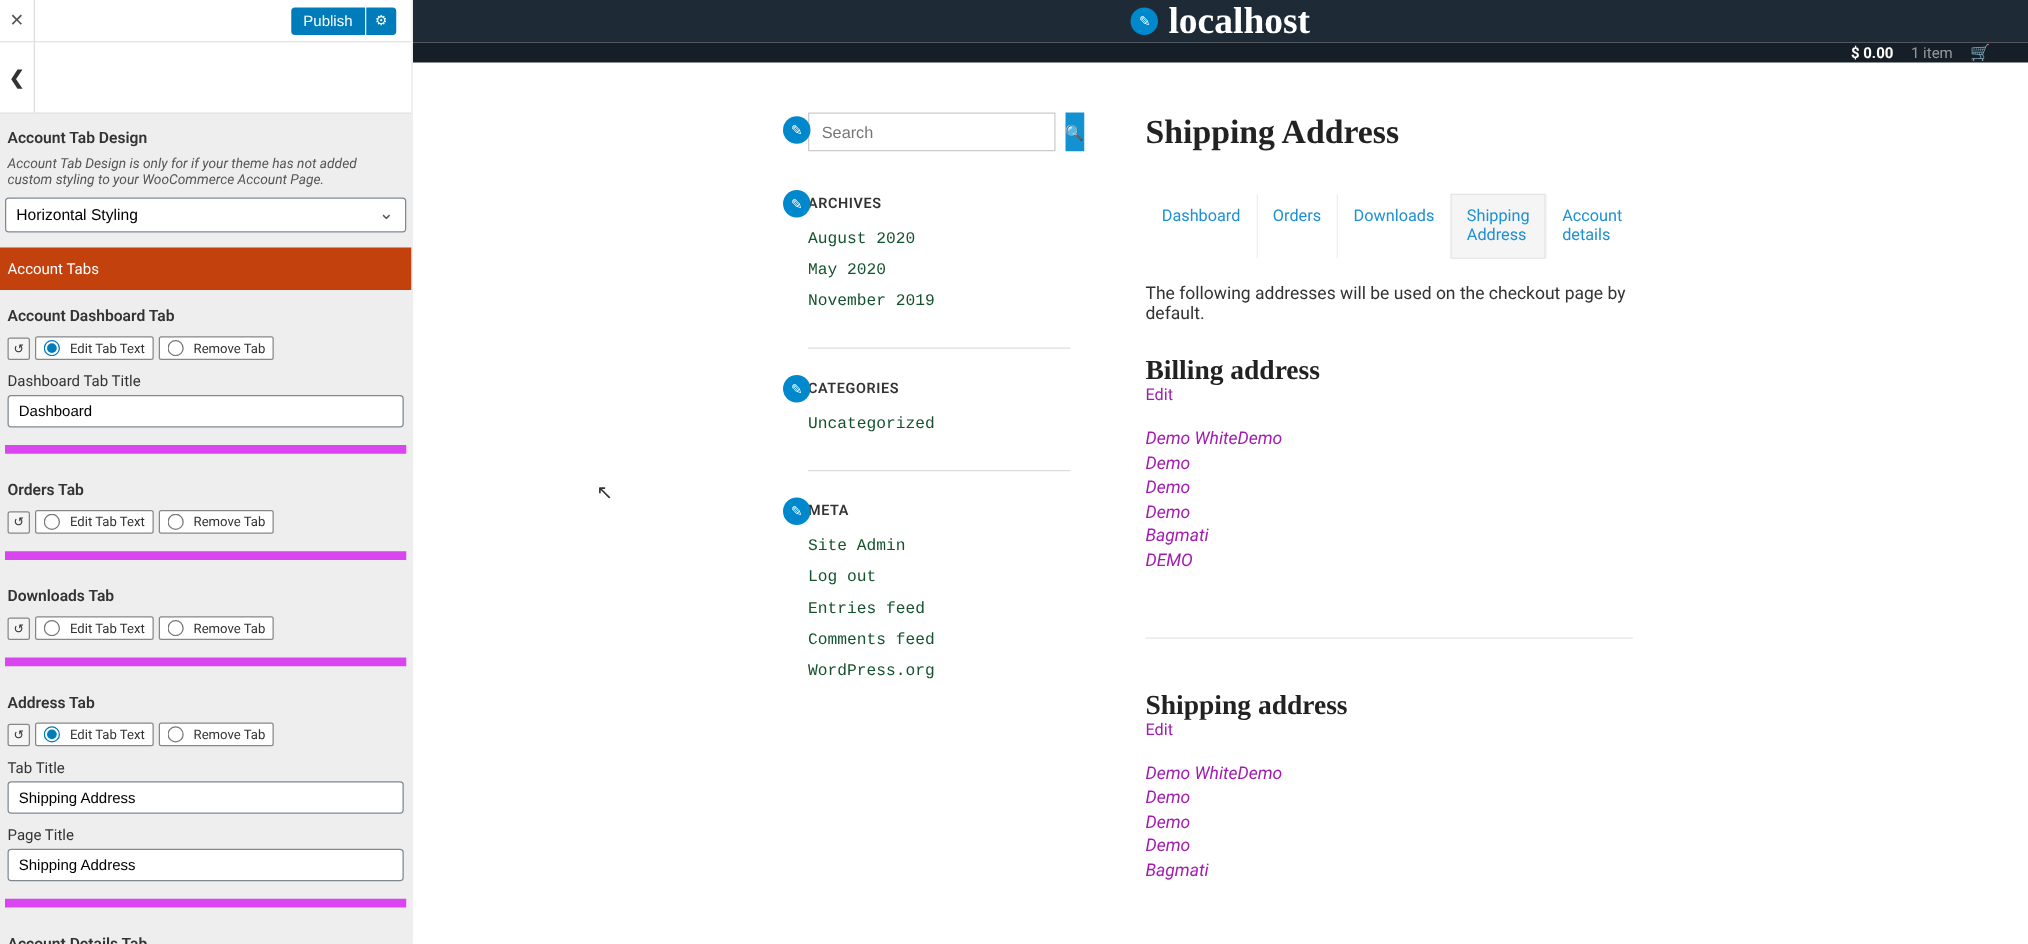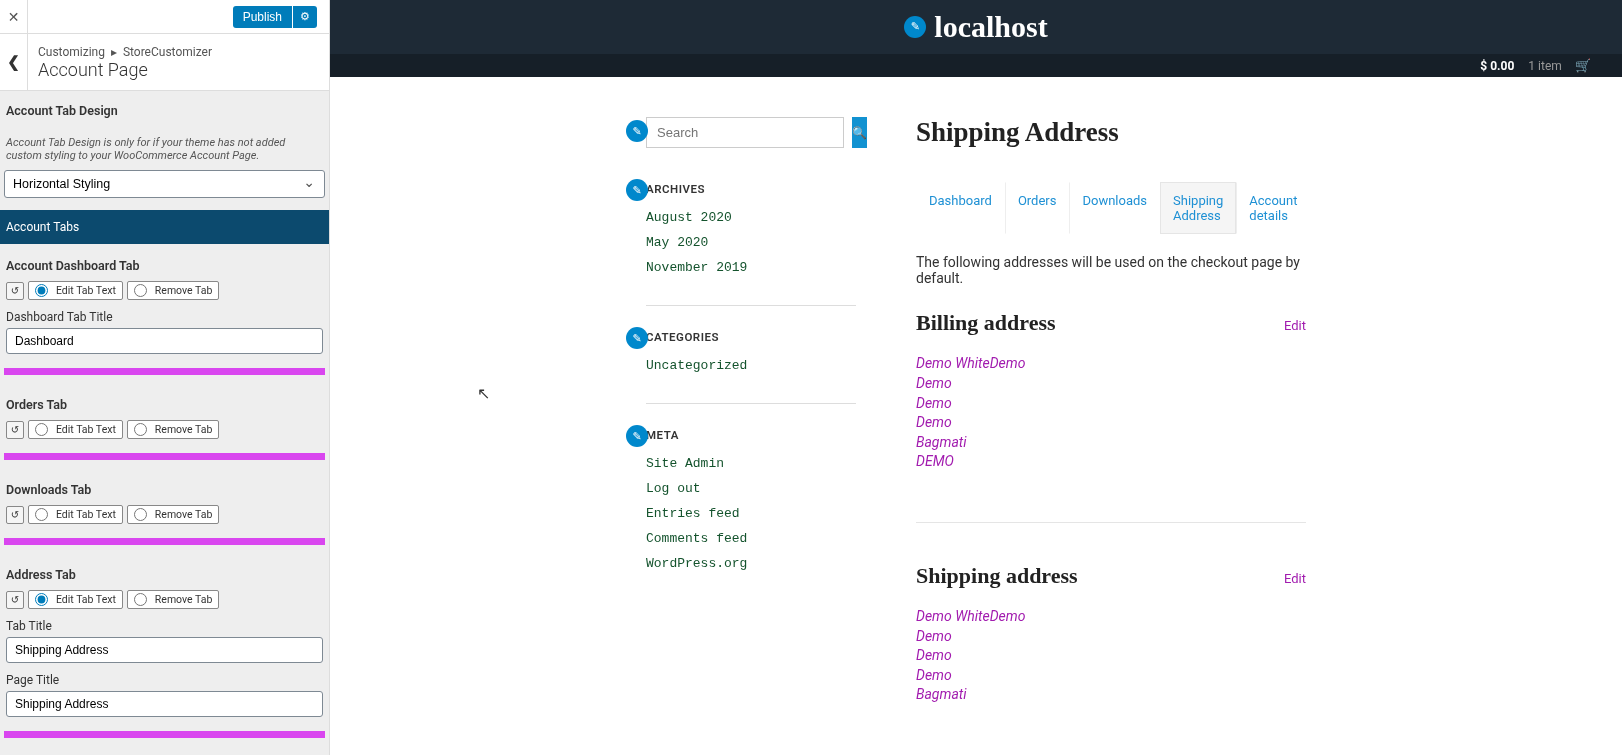--- a/index.html
+++ b/index.html
@@ -16,27 +16,27 @@
   .publish-btn { background: #007cba; color: #fff; padding: 4px 10px; font-size: 12px; border: none; cursor: pointer; border-radius: 3px 0 0 3px; }
   .publish-gear { background: #007cba; color: #fff; width: 24px; display: flex; align-items: center; justify-content: center; border: none; cursor: pointer; border-radius: 0 3px 3px 0; font-size: 11px; }
   
   .breadcrumb-row { background: #fff; border-bottom: 1px solid #ddd; display: flex; align-items: center; }
   .back-chevron { width: 28px; height: 56px; display: flex; align-items: center; justify-content: center; color: #333; cursor: pointer; border-right: 1px solid #ddd; font-size: 15px; font-weight: bold; }
   .breadcrumb-text { padding: 8px 10px; }
   .breadcrumb-text .path { font-size: 12px; color: #555; }
   .breadcrumb-text .title { font-size: 18px; color: #333; font-weight: 300; }
   
   .section-body { padding: 12px 4px 12px 4px; }
-  .sec-label { font-size: 12.5px; font-weight: 600; margin-bottom: 18px; padding: 0 2px; }
+  .sec-label { font-size: 12.5px; font-weight: 600; margin-bottom: 6px; padding: 0 2px; }
   .sec-desc { font-size: 11px; font-style: italic; color: #555; margin-bottom: 8px; padding: 0 2px; }
   .select-wrap { position: relative; margin-bottom: 12px; }
   select.cz-select { width: 100%; padding: 6px 8px; background: #fff; border: 1px solid #7e8993; border-radius: 3px; font-size: 12.5px; appearance: none; }
   .select-wrap::after { content: "⌄"; position: absolute; right: 10px; top: 4px; color: #555; pointer-events: none; font-size: 14px; }
   
-  .gray-header { background: #0c4a6e; color: #fff; font-size: 12px; padding: 10px 6px; margin: 0 -4px 14px; }
+  .gray-header { background: #c2410c; color: #fff; font-size: 12px; padding: 10px 6px; margin: 0 -4px 14px; }
   
   .tab-block { margin-bottom: 22px; padding: 0 2px; border-bottom: 7px solid #d946ef; padding-bottom: 14px; }
   .tab-block.noborder { border-bottom: none; }
   .tab-heading { font-size: 12.5px; font-weight: 600; margin-bottom: 8px; }
   .radio-row { display: flex; gap: 4px; align-items: center; }
   .reset-btn { width: 18px; height: 18px; border: 1px solid #888; background: #f5f5f5; border-radius: 2px; display: flex; align-items: center; justify-content: center; font-size: 10px; cursor: pointer; }
   .radio-opt { display: flex; align-items: center; gap: 8px; border: 1px solid #888; background: #fff; border-radius: 2px; padding: 2px 6px; font-size: 10.5px; }
   .radio-opt input { margin: 0; accent-color: #007cba; }
   
   .field-label { font-size: 12px; font-weight: 400; margin: 10px 0 4px; }
@@ -69,21 +69,21 @@
   .main-col { width: 390px; }
   .page-title { font-family: Georgia, serif; font-size: 27px; font-weight: 600; margin-bottom: 34px; color: #222; }
   
   .account-tabs { display: flex; margin-bottom: 20px; font-size: 13px; }
   .account-tabs .atab { padding: 10px 12px; color: #1e90d4; border: 1px solid transparent; cursor: pointer; }
   .account-tabs .atab + .atab { border-left: 1px solid #eee; }
   .account-tabs .atab.active { background: #f5f5f5; border-color: #e5e5e5; color: #1e90d4; }
   
   .desc-text { font-size: 14px; color: #333; margin-bottom: 24px; }
   
-  .addr-head { display: flex; justify-content: space-between; align-items: baseline; margin-bottom: 18px; }
+  .addr-head { display: flex; justify-content: flex-end; align-items: baseline; margin-bottom: 18px; flex-direction: column; }
   .addr-title { font-family: Georgia, serif; font-size: 22px; font-weight: 600; color: #222; }
   .edit-link { color: #a21caf; font-size: 13px; text-decoration: none; }
   .addr-block { font-style: italic; font-size: 14px; color: #a21caf; line-height: 1.4; margin-bottom: 50px; }
   .addr-sep { border-top: 1px solid #e5e5e5; margin: 20px 0 40px; }
   
   
   .cursor { position: absolute; left: 477px; top: 384px; font-size: 16px; pointer-events: none; }
 </style>
 </head>
 <body>
@@ -93,28 +93,20 @@
   <div class="customizer">
     <div class="customizer-topbar">
       <div class="close-btn">✕</div>
       <div class="publish-group">
         <button class="publish-btn">Publish</button>
         <button class="publish-gear">⚙</button>
       </div>
     </div>
     <div class="breadcrumb-row">
       <div class="back-chevron">❮</div>
-      <div class="breadcrumb-text">
-        <div class="path">
-          <span>Customizing</span>
-          &nbsp;▸&nbsp;
-          <span>StoreCustomizer</span>
-        </div>
-        <div class="title">Account Page</div>
-      </div>
     </div>
 
     <div class="section-body">
       <div class="sec-label">Account Tab Design</div>
       <div class="sec-desc">Account Tab Design is only for if your theme has not added custom styling to your WooCommerce Account Page.</div>
       <div class="select-wrap">
         <select class="cz-select">
           <option>Horizontal Styling</option>
         </select>
       </div>

